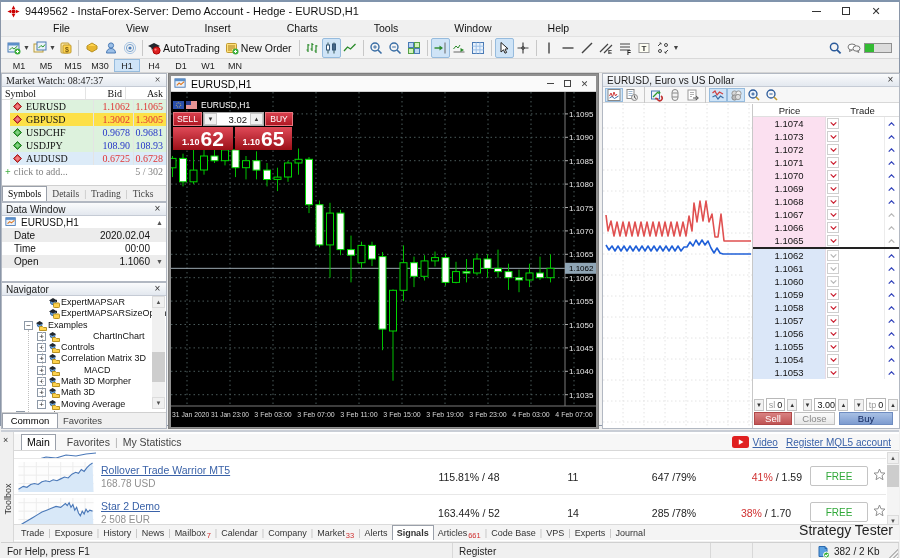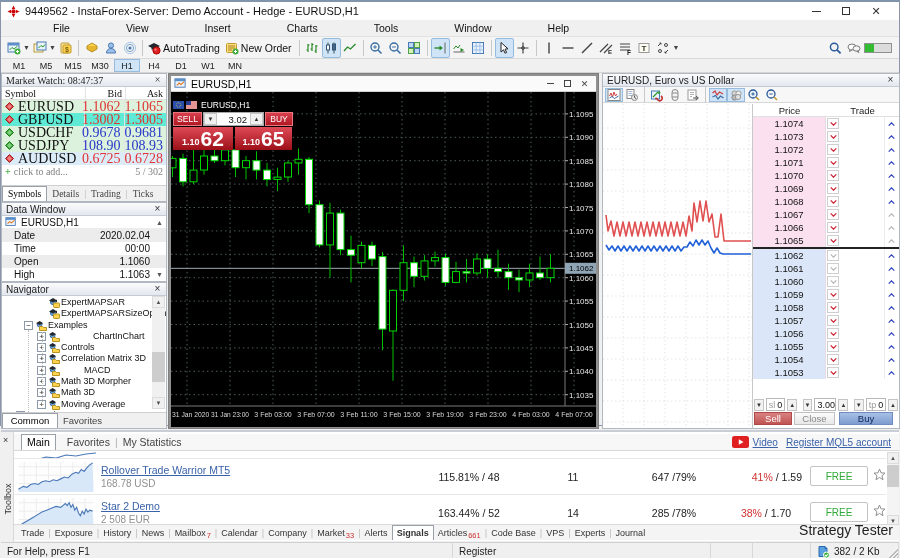--- a/index.html
+++ b/index.html
@@ -35,21 +35,21 @@
   .tf-btn.active { background:#cfe4f7; border-color:#96bbdd; }
 
   
   .panel { position:absolute; background:#ffffff; border:1px solid #b2b8c2; }
   .panel-header { height:13px; background:linear-gradient(#fafbfc,#e3e8ef); border-bottom:1px solid #c5cbd5; display:flex; align-items:center; padding:0 4px; font-size:10px; color:#222; }
   .panel-header .ph-title { flex:1; white-space:nowrap; overflow:hidden; }
   .panel-close { width:9px; height:9px; line-height:8px; text-align:center; font-size:10px; color:#333; }
 
   
   .mw-colhead { display:flex; height:13px; border-bottom:1px solid #e0e0e0; font-size:10px; color:#111; align-items:center; }
-  .mw-row { display:flex; height:13px; font-size:14px; }
+  .mw-row { display:flex; height:13px; font-size:10px;margin-left:8px; }
   .mw-c1 { width:84px; padding-left:3px; display:flex; align-items:center; border-right:1px solid #e4e4e4; height:100%; }
   .mw-c2 { width:40px; text-align:right; padding-right:3px; border-right:1px solid #e4e4e4; height:100%; display:flex; align-items:center; justify-content:flex-end; }
   .mw-c3 { flex:1; text-align:right; padding-right:3px; height:100%; display:flex; align-items:center; justify-content:flex-end; }
   .mw-row .sym { margin-left:4px; color:#111; }
   .mw-row.up .mw-c2, .mw-row.up .mw-c3 { color:#2636c8; }
   .mw-row.down .mw-c2, .mw-row.down .mw-c3 { color:#e03434; }
   .mw-footer { display:flex; height:13px; align-items:center; font-size:10px; color:#808080; }
   .tabstrip { position:absolute; left:0; right:0; bottom:0; height:16px; background:#f0f0f0; border-top:1px solid #d0d0d0; display:flex; align-items:flex-end; font-size:9.5px; color:#444; }
   .tab { padding:1px 5px 2px 5px; margin-bottom:0; }
   .tab.active { background:#ffffff; border:1px solid #9aa0aa; border-bottom:none; color:#000; height:15px; display:flex; align-items:center; }
@@ -488,21 +488,21 @@
               <svg width="9" height="9" viewBox="0 0 9 9">
                 <path d="M4.5 0.5 L8.5 4.5 L4.5 8.5 L0.5 4.5 Z" fill="#d84040" stroke="#a02020"></path>
                 <path d="M4.5 2 L7 4.5 L4.5 7 L2 4.5 Z" fill="#f08080"></path>
               </svg>
             </span>
             <span class="sym">EURUSD</span>
           </div>
     <div class="mw-c2">1.1062</div>
     <div class="mw-c3">1.1065</div>
         </div>
-        <div class="mw-row down" style="background:#5eead4">
+        <div class="mw-row down" style="background:#fde047">
     <div class="mw-c1">
             <span style="display:flex">
               <svg width="9" height="9" viewBox="0 0 9 9">
                 <path d="M4.5 0.5 L8.5 4.5 L4.5 8.5 L0.5 4.5 Z" fill="#d84040" stroke="#a02020"></path>
                 <path d="M4.5 2 L7 4.5 L4.5 7 L2 4.5 Z" fill="#f08080"></path>
               </svg>
             </span>
             <span class="sym">GBPUSD</span>
           </div>
     <div class="mw-c2">1.3002</div>
@@ -583,24 +583,20 @@
     <div class="dw-label">Date</div>
     <div class="dw-value">2020.02.04</div>
         </div>
         <div class="dw-row">
     <div class="dw-label">Time</div>
     <div class="dw-value">00:00</div>
         </div>
         <div class="dw-row alt">
     <div class="dw-label">Open</div>
     <div class="dw-value">1.1060</div>
-        </div>
-        <div class="dw-row">
-    <div class="dw-label">High</div>
-    <div class="dw-value">1.1063</div>
         </div>
         <div style="position:absolute;right:3px;bottom:3px;font-size:7px;color:#555;">▼</div>
       </div>
   </div>
 
   <div class="panel" id="navigator" style="left:0;top:280px;width:166px;height:147px;">
     <div class="panel-header">
       <span class="ph-title">Navigator</span>
       <span class="panel-close">×</span>
     </div>

